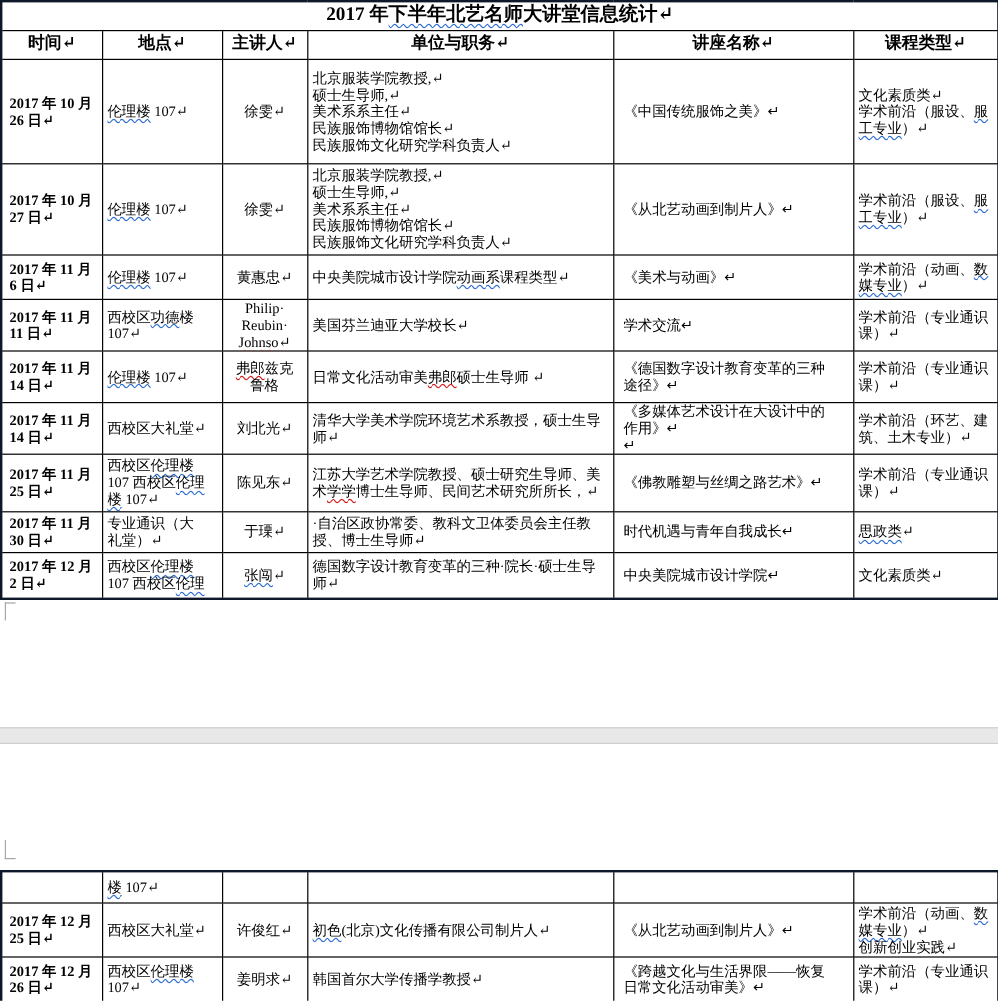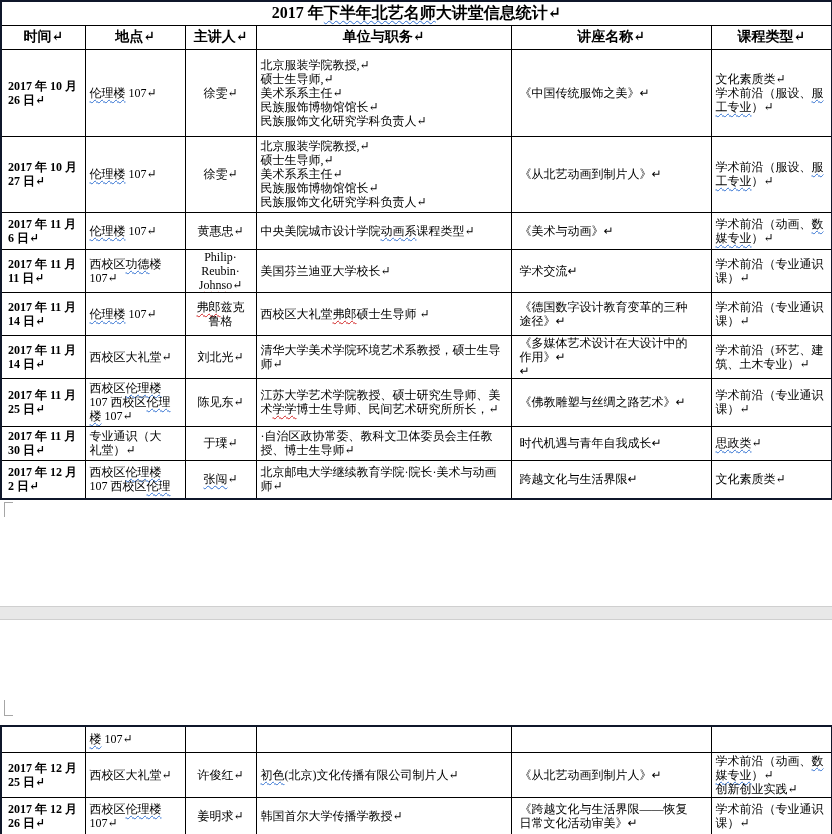--- a/index.html
+++ b/index.html
@@ -109,21 +109,21 @@
           <td class="c-lecture">学术交流↵</td>
           <td class="c-type">学术前沿（专业通识
 课）↵</td>
         </tr>
         <tr style="height: 43px;">
           <td class="c-time">2017 年 11 月
 14 日↵</td>
           <td class="c-location"><span class="bw">伦理楼</span><span> 107↵</span></td>
           <td class="c-speaker"><span class="rw">弗郎</span><span>兹克
 鲁格</span></td>
-          <td class="c-affiliation"><span>西校区大礼堂</span><span class="rw">弗郎</span><span>硕士生导师 ↵</span></td>
+          <td class="c-affiliation"><span>日常文化活动审美</span><span class="rw">弗郎</span><span>硕士生导师 ↵</span></td>
           <td class="c-lecture">《德国数字设计教育变革的三种
 途径》↵</td>
           <td class="c-type">学术前沿（专业通识
 课）↵</td>
         </tr>
         <tr style="height: 43px;">
           <td class="c-time">2017 年 11 月
 14 日↵</td>
           <td class="c-location">西校区大礼堂↵</td>
           <td class="c-speaker">刘北光↵</td>
@@ -158,23 +158,23 @@
 授、博士生导师↵</td>
           <td class="c-lecture">时代机遇与青年自我成长↵</td>
           <td class="c-type"><span class="bw">思政类</span><span>↵</span></td>
         </tr>
         <tr style="height: 39px;">
           <td class="c-time">2017 年 12 月
 2 日↵</td>
           <td class="c-location"><span>西校区</span><span class="bw">伦理楼</span><span>
 107 西校区</span><span class="bw">伦理</span></td>
           <td class="c-speaker"><span class="bw">张闯</span><span>↵</span></td>
-          <td class="c-affiliation">北京邮电大学继续教育学院·院长·美术与动画
+          <td class="c-affiliation">德国数字设计教育变革的三种·院长·硕士生导
 师↵</td>
-          <td class="c-lecture">跨越文化与生活界限↵</td>
+          <td class="c-lecture">中央美院城市设计学院↵</td>
           <td class="c-type">文化素质类↵</td>
         </tr>
       </tbody>
   </table>
 
   <div class="gap">
     <div class="corner-top"></div>
     <div class="page-band"></div>
     <div class="corner-bottom"></div>
   </div>

